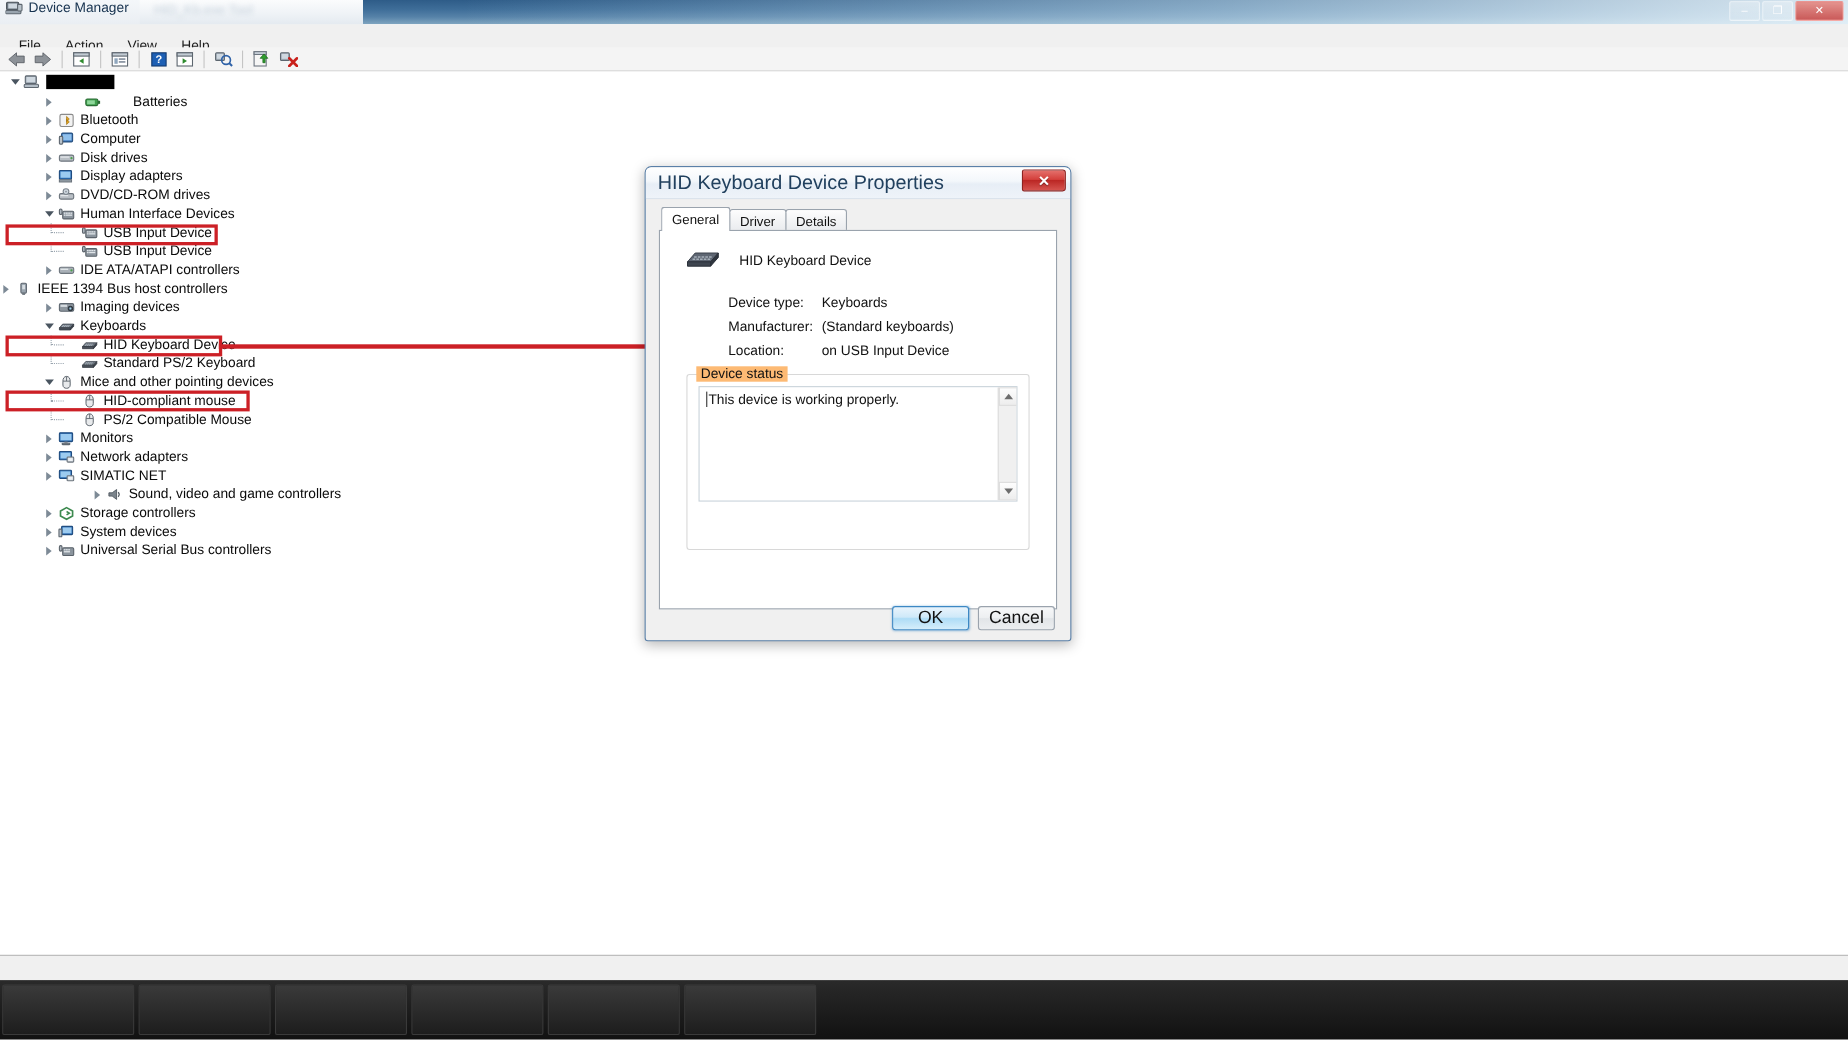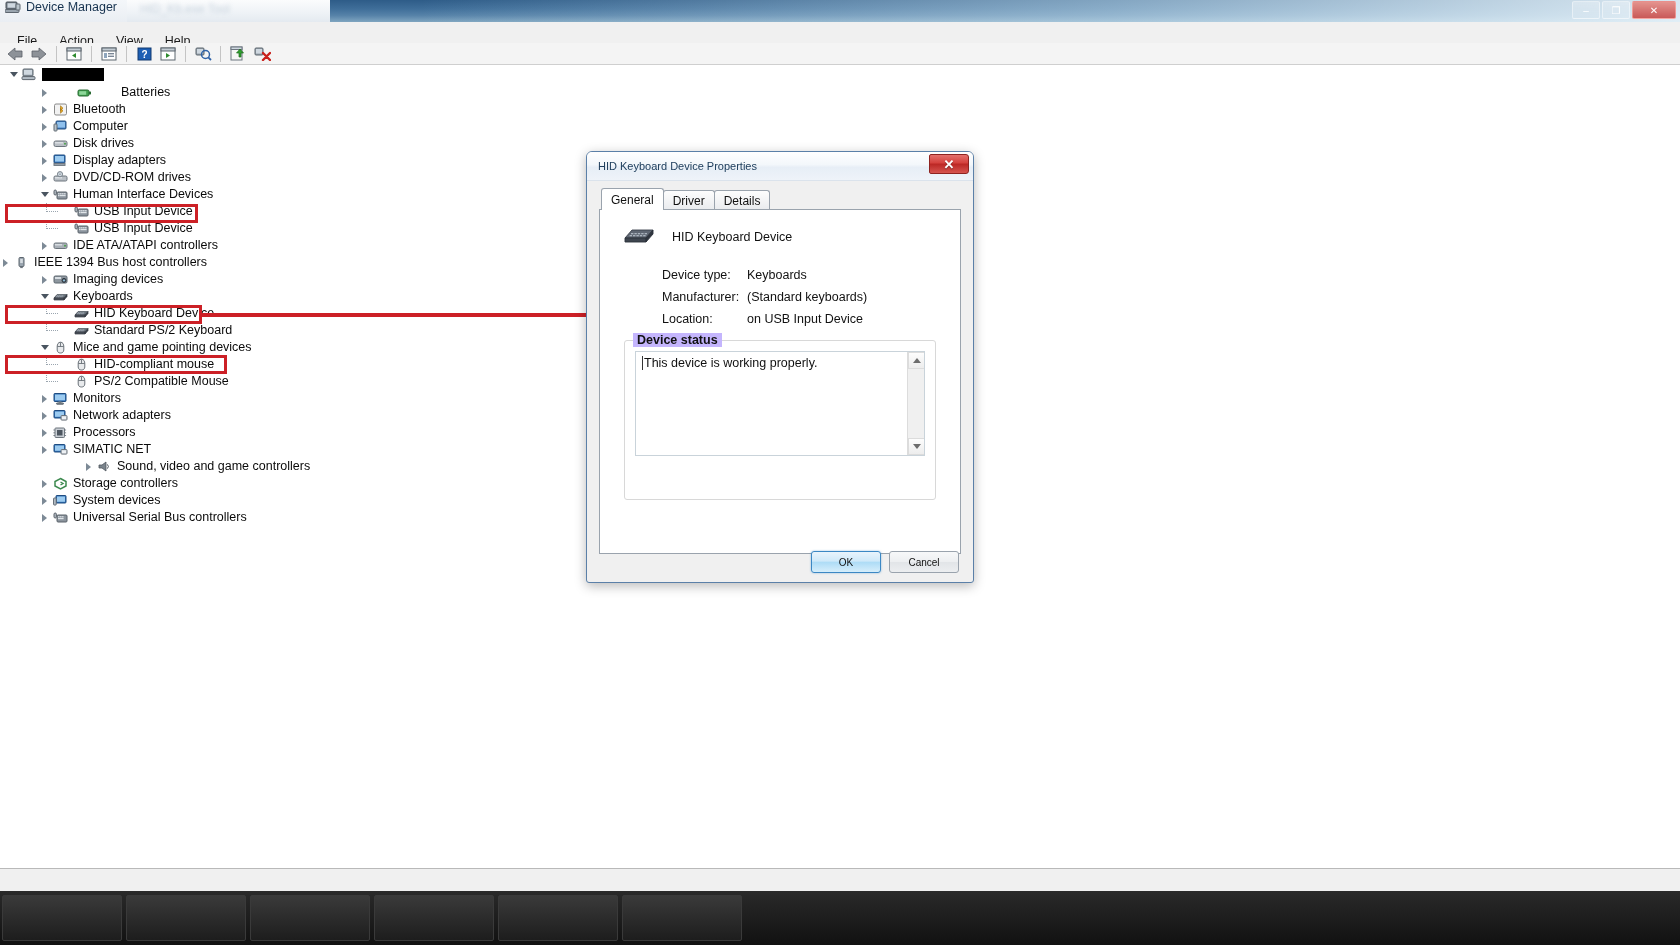--- a/index.html
+++ b/index.html
@@ -174,21 +174,21 @@
   }
   #dlg-titlebar {
     position: relative;
     height: 29px;
     background: linear-gradient(to bottom, #ffffff 0%, #f3f7fb 45%, #e7eef6 55%, #eef3f9 100%);
     border-bottom: 1px solid #dbe3ec;
     display: flex; align-items: center;
     padding-left: 11px;
   }
   #dlg-title {
-    font-size: 11px; color: #21405e;
+    font-size: 18px; color: #21405e;
   }
   #dlg-close {
     position: absolute; right: 4px; top: 2px;
     width: 40px; height: 20px;
     border-radius: 2px 3px 3px 2px;
     background: linear-gradient(to bottom, #e4706c 0%, #d4403c 45%, #bb2724 50%, #d6544f 100%);
     border: 1px solid #8e2320;
     color: #ffffff; font-size: 13px; font-weight: bold;
     display: flex; align-items: center; justify-content: center;
     text-shadow: 0 1px 1px rgba(0,0,0,0.4);
@@ -255,23 +255,23 @@
   #statusgroup {
     position: relative;
     margin: 14px 10px 0 10px;
     border: 1px solid #d8d8d8;
     border-radius: 3px;
     height: 160px;
     padding: 10px;
   }
   #statusgroup-legend {
     position: absolute; top: -8px; left: 8px;
-    background: #c4b5fd;
+    background: #fdba74;
     padding: 0 4px;
-    font-size: 12.5px; color: #111; font-weight: bold;
+    font-size: 12.5px; color: #111;
   }
   #statusbox {
     position: relative;
     border: 1px solid #c9d3da;
     background: #ffffff;
     height: 105px;
     padding: 4px 6px;
     font-size: 12.5px; color: #111;
     overflow: hidden;
   }
@@ -297,21 +297,21 @@
   .tri-dn { width:0;height:0;border-left:4px solid transparent;border-right:4px solid transparent;border-top:5px solid #6d6d6d;}
 
   
   #dlg-buttons {
     position: absolute;
     right: 14px; bottom: 11px;
     display: flex; gap: 8px;
   }
   .dbtn {
     width: 70px; height: 22px;
-    font-size: 10px; color: #111;
+    font-size: 16px; color: #111;
     border: 1px solid #9aa3ad;
     border-radius: 3px;
     background: linear-gradient(to bottom, #f7f8f9 0%, #edeff1 48%, #e2e5e8 52%, #eceef0 100%);
     display: flex; align-items: center; justify-content: center;
   }
   .dbtn.primary {
     border: 1px solid #3c88c4;
     background: linear-gradient(to bottom, #e9f4fc 0%, #cfe9f9 45%, #aedcf6 52%, #d6eefb 100%);
     box-shadow: 0 0 2px rgba(60,136,196,0.6);
   }
@@ -712,21 +712,21 @@
           <span class="twist">
             <span class="arrow-d"></span>
           </span>
           <span style="display: inline-flex; flex: 0 0 auto;">
             <svg class="ticon" viewBox="0 0 17 15">
               <path d="M8.5 2.2 C6.2 2.2 5.2 4.2 5.2 6.6 L5.2 10 C5.2 12 6.7 13 8.5 13 C10.3 13 11.8 12 11.8 10 L11.8 6.6 C11.8 4.2 10.8 2.2 8.5 2.2 Z" fill="#e8eaec" stroke="#5b636b" stroke-width="0.9"></path>
               <line x1="8.5" y1="2.4" x2="8.5" y2="6.4" stroke="#5b636b" stroke-width="0.8"></line>
               <line x1="5.3" y1="6.5" x2="11.7" y2="6.5" stroke="#5b636b" stroke-width="0.8"></line>
             </svg>
           </span>
-          <span class="tlabel">Mice and game pointing devices</span>
+          <span class="tlabel">Mice and other pointing devices</span>
         </div>
         <div class="trow" style="padding-left: 60px;">
           <span class="twist none">
             <span class="arrow-r"></span>
           </span>
           <span style="position: absolute; left: 46px; top: 8px; width: 12px; height: 1px; border-top: 1px dotted rgb(154, 165, 175);"></span>
           <span style="position: absolute; left: 46px; top: 0px; width: 1px; height: 9px; border-left: 1px dotted rgb(154, 165, 175);"></span>
           <span style="display: inline-flex; flex: 0 0 auto;">
             <svg class="ticon" viewBox="0 0 17 15">
               <path d="M8.5 2.2 C6.2 2.2 5.2 4.2 5.2 6.6 L5.2 10 C5.2 12 6.7 13 8.5 13 C10.3 13 11.8 12 11.8 10 L11.8 6.6 C11.8 4.2 10.8 2.2 8.5 2.2 Z" fill="#e8eaec" stroke="#5b636b" stroke-width="0.9"></path>
@@ -771,40 +771,20 @@
           </span>
           <span style="display: inline-flex; flex: 0 0 auto;">
             <svg class="ticon" viewBox="0 0 17 15">
               <rect x="2" y="2.5" width="11" height="7.5" rx="0.8" fill="#2f6fb4" stroke="#1f4c80"></rect>
               <rect x="3" y="3.5" width="9" height="5.3" fill="#9ccbf0"></rect>
               <rect x="9" y="7.5" width="6" height="4.6" rx="0.8" fill="#c9d1d8" stroke="#6d757d"></rect>
               <rect x="10" y="8.5" width="4" height="2.6" fill="#eef1f4"></rect>
             </svg>
           </span>
           <span class="tlabel">Network adapters</span>
-        </div>
-        <div class="trow" style="padding-left: 39px;">
-          <span class="twist">
-            <span class="arrow-r"></span>
-          </span>
-          <span style="display: inline-flex; flex: 0 0 auto;">
-            <svg class="ticon" viewBox="0 0 17 15">
-              <rect x="3" y="3" width="9.5" height="9.5" rx="0.8" fill="#c9ced4" stroke="#6d757d"></rect>
-              <rect x="5" y="5" width="5.5" height="5.5" fill="#4d5660"></rect>
-              <g stroke="#6d757d" stroke-width="0.9">
-                <line x1="3" y1="5" x2="1.4" y2="5"></line>
-                <line x1="3" y1="7.8" x2="1.4" y2="7.8"></line>
-                <line x1="3" y1="10.5" x2="1.4" y2="10.5"></line>
-                <line x1="12.5" y1="5" x2="14.1" y2="5"></line>
-                <line x1="12.5" y1="7.8" x2="14.1" y2="7.8"></line>
-                <line x1="12.5" y1="10.5" x2="14.1" y2="10.5"></line>
-              </g>
-            </svg>
-          </span>
-          <span class="tlabel">Processors</span>
         </div>
         <div class="trow" style="padding-left: 39px;">
           <span class="twist">
             <span class="arrow-r"></span>
           </span>
           <span style="display: inline-flex; flex: 0 0 auto;">
             <svg class="ticon" viewBox="0 0 17 15">
               <rect x="2" y="2.5" width="11" height="7.5" rx="0.8" fill="#2f6fb4" stroke="#1f4c80"></rect>
               <rect x="3" y="3.5" width="9" height="5.3" fill="#9ccbf0"></rect>
               <rect x="9" y="7.5" width="6" height="4.6" rx="0.8" fill="#c9d1d8" stroke="#6d757d"></rect>

